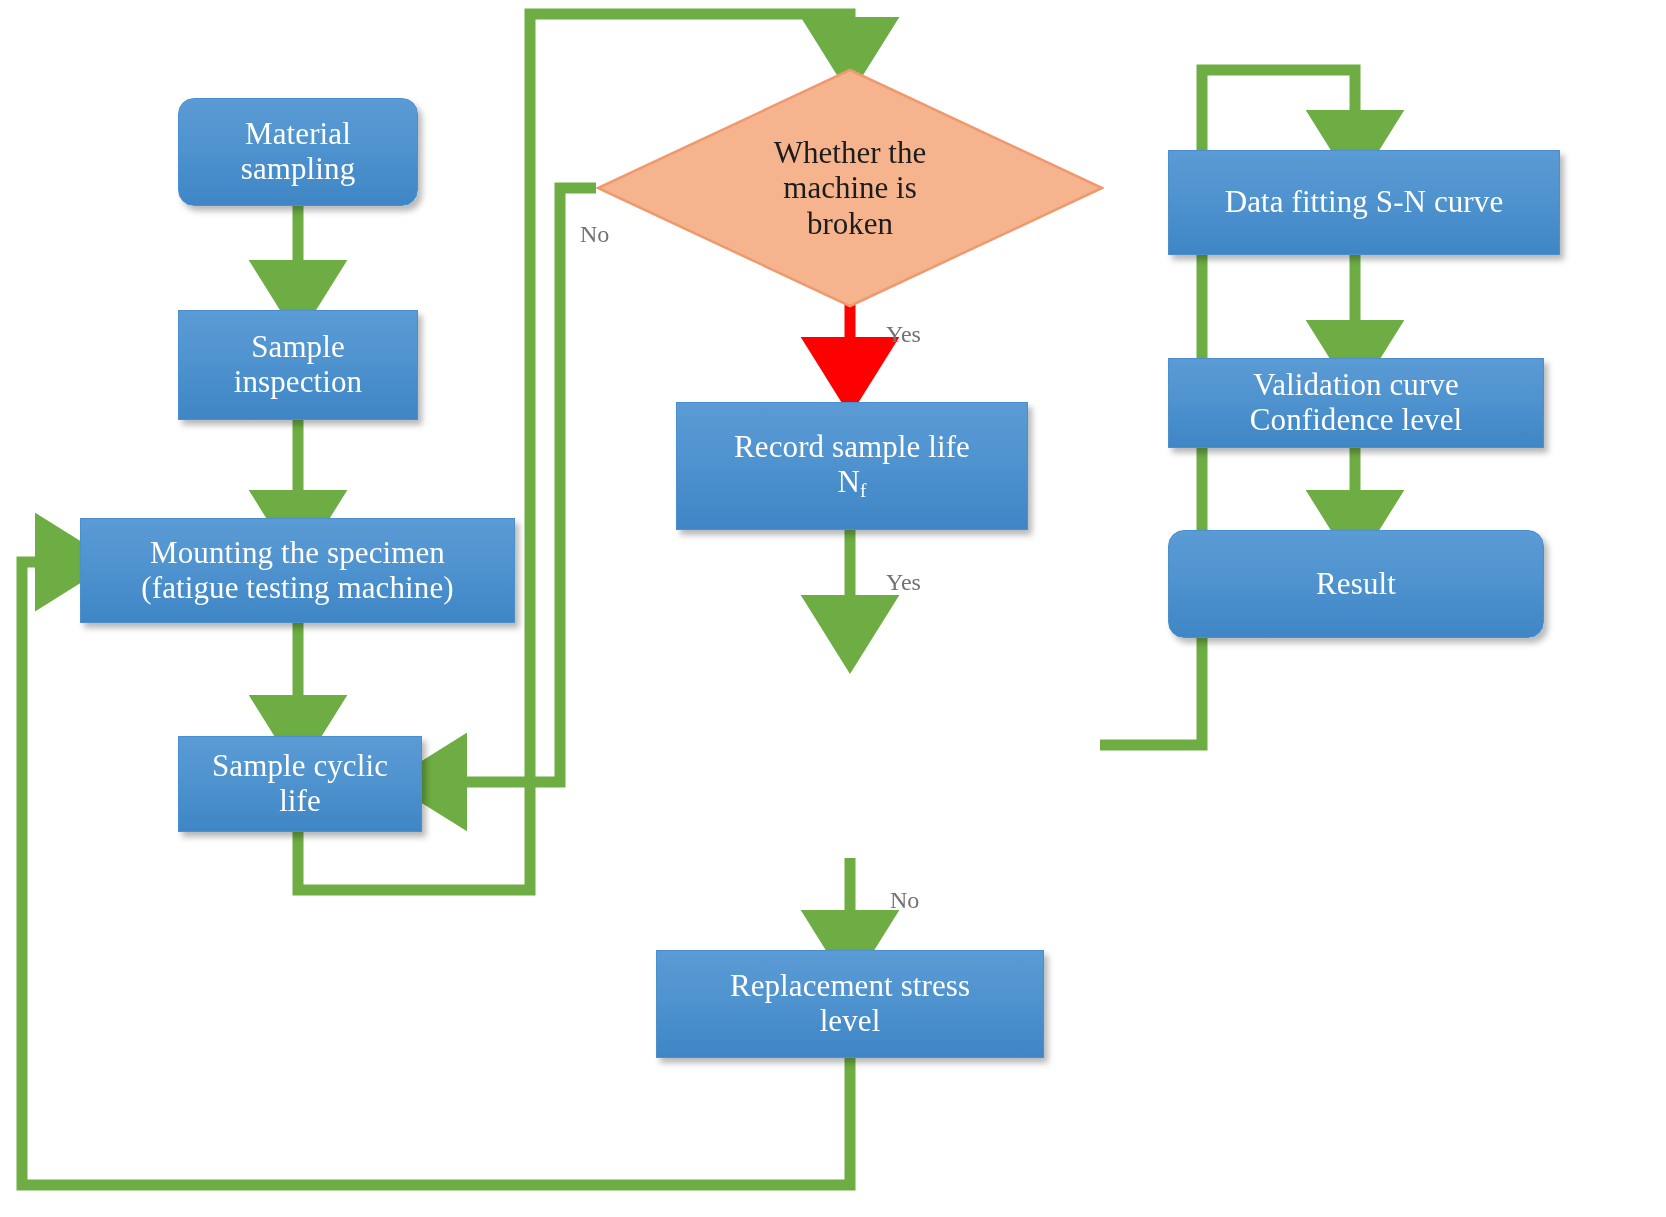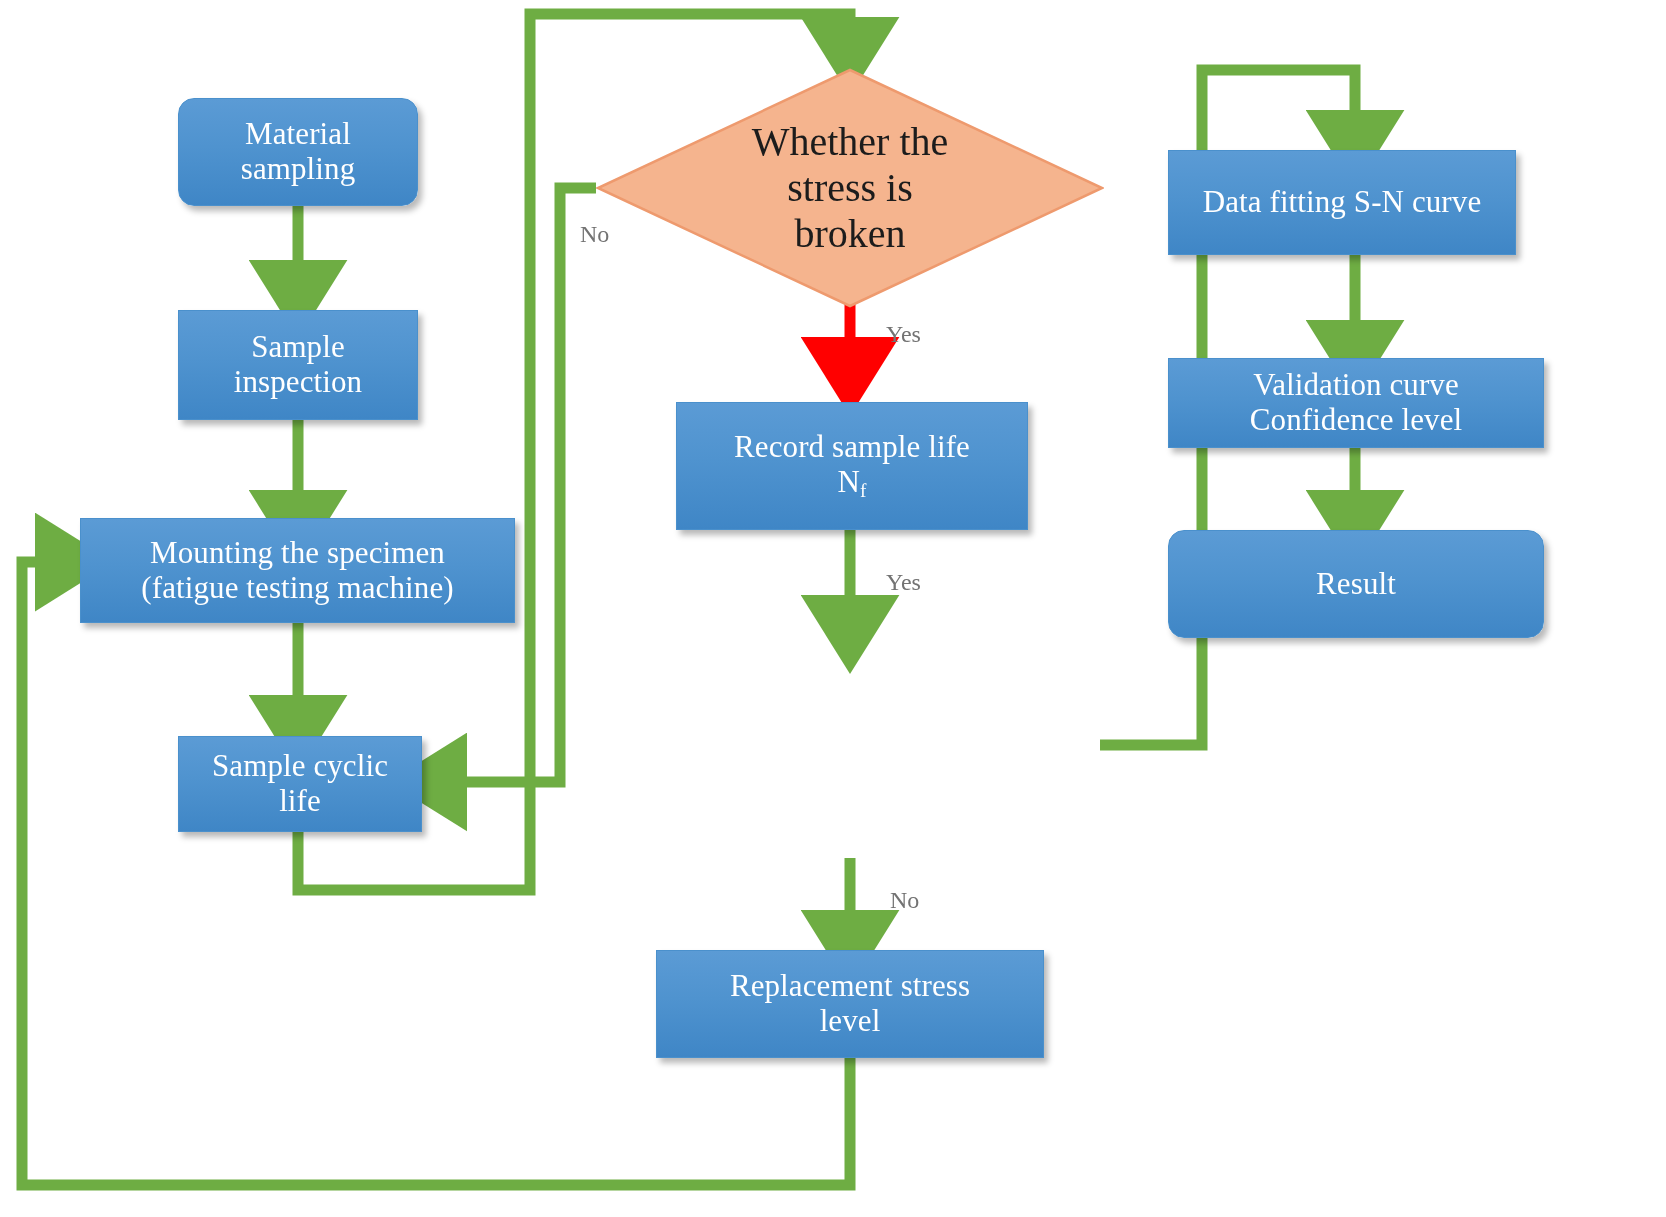--- a/index.html
+++ b/index.html
@@ -18,21 +18,21 @@
     letter-spacing:.1px;
     padding:4px 0;
   }
   .box.round{border-radius:16px;}
 
   .diamond-wrap{position:absolute;}
   .diamond-wrap svg{position:absolute;left:0;top:0;}
   .diamond-label{
     position:absolute;left:0;top:0;width:100%;height:100%;
     display:flex;align-items:center;justify-content:center;text-align:center;
-    color:#1c1c1c;font-size:40px;line-height:1.15;pointer-events:none;
+    color:#1c1c1c;font-size:31px;line-height:1.15;pointer-events:none;
   }
 
   .edge-label{position:absolute;color:#737373;font-size:24px;line-height:1;text-align:center;}
 
   svg.wires{position:absolute;left:0;top:0;width:1666px;height:1217px;pointer-events:none;}
 
   sub{font-size:.62em;vertical-align:-0.25em;}
 </style>
 </head>
 <body>
@@ -107,42 +107,42 @@
     </div>
   </div>
 
   <div class="diamond-wrap" style="left:596px;top:68px;width:508px;height:240px;">
     <svg width="508" height="240" viewBox="0 0 508 240" xmlns="http://www.w3.org/2000/svg">
       <polygon points="254,2 506,120 254,238 2,120" fill="#f5b48e" stroke="#ee9a6e" stroke-width="2.5"></polygon>
     </svg>
     <div class="diamond-label">
       <div>
         <span>Whether the</span><br>
-        <span>stress is</span><br>
+        <span>machine is</span><br>
         <span>broken</span>
       </div>
     </div>
   </div>
 
   <div class="node box" style="left:676px;top:402px;width:352px;height:128px;">
     <div>
       <span>Record sample life</span><br>
       <span><span>N</span><sub>f</sub></span>
     </div>
   </div>
 
 
   <div class="node box" style="left:656px;top:950px;width:388px;height:108px;">
     <div>
       <span>Replacement stress</span><br>
       <span>level</span>
     </div>
   </div>
 
-  <div class="node box" style="left:1168px;top:150px;width:348px;height:105px;">
+  <div class="node box" style="left:1168px;top:150px;width:392px;height:105px;">
     <span>Data fitting S-N curve</span>
   </div>
 
   <div class="node box round" style="left:1168px;top:530px;width:376px;height:108px;">
     <span>Result</span>
   </div>
 
   <div class="node box" style="left:1168px;top:358px;width:376px;height:90px;">
     <div>
       <span>Validation curve</span><br>

